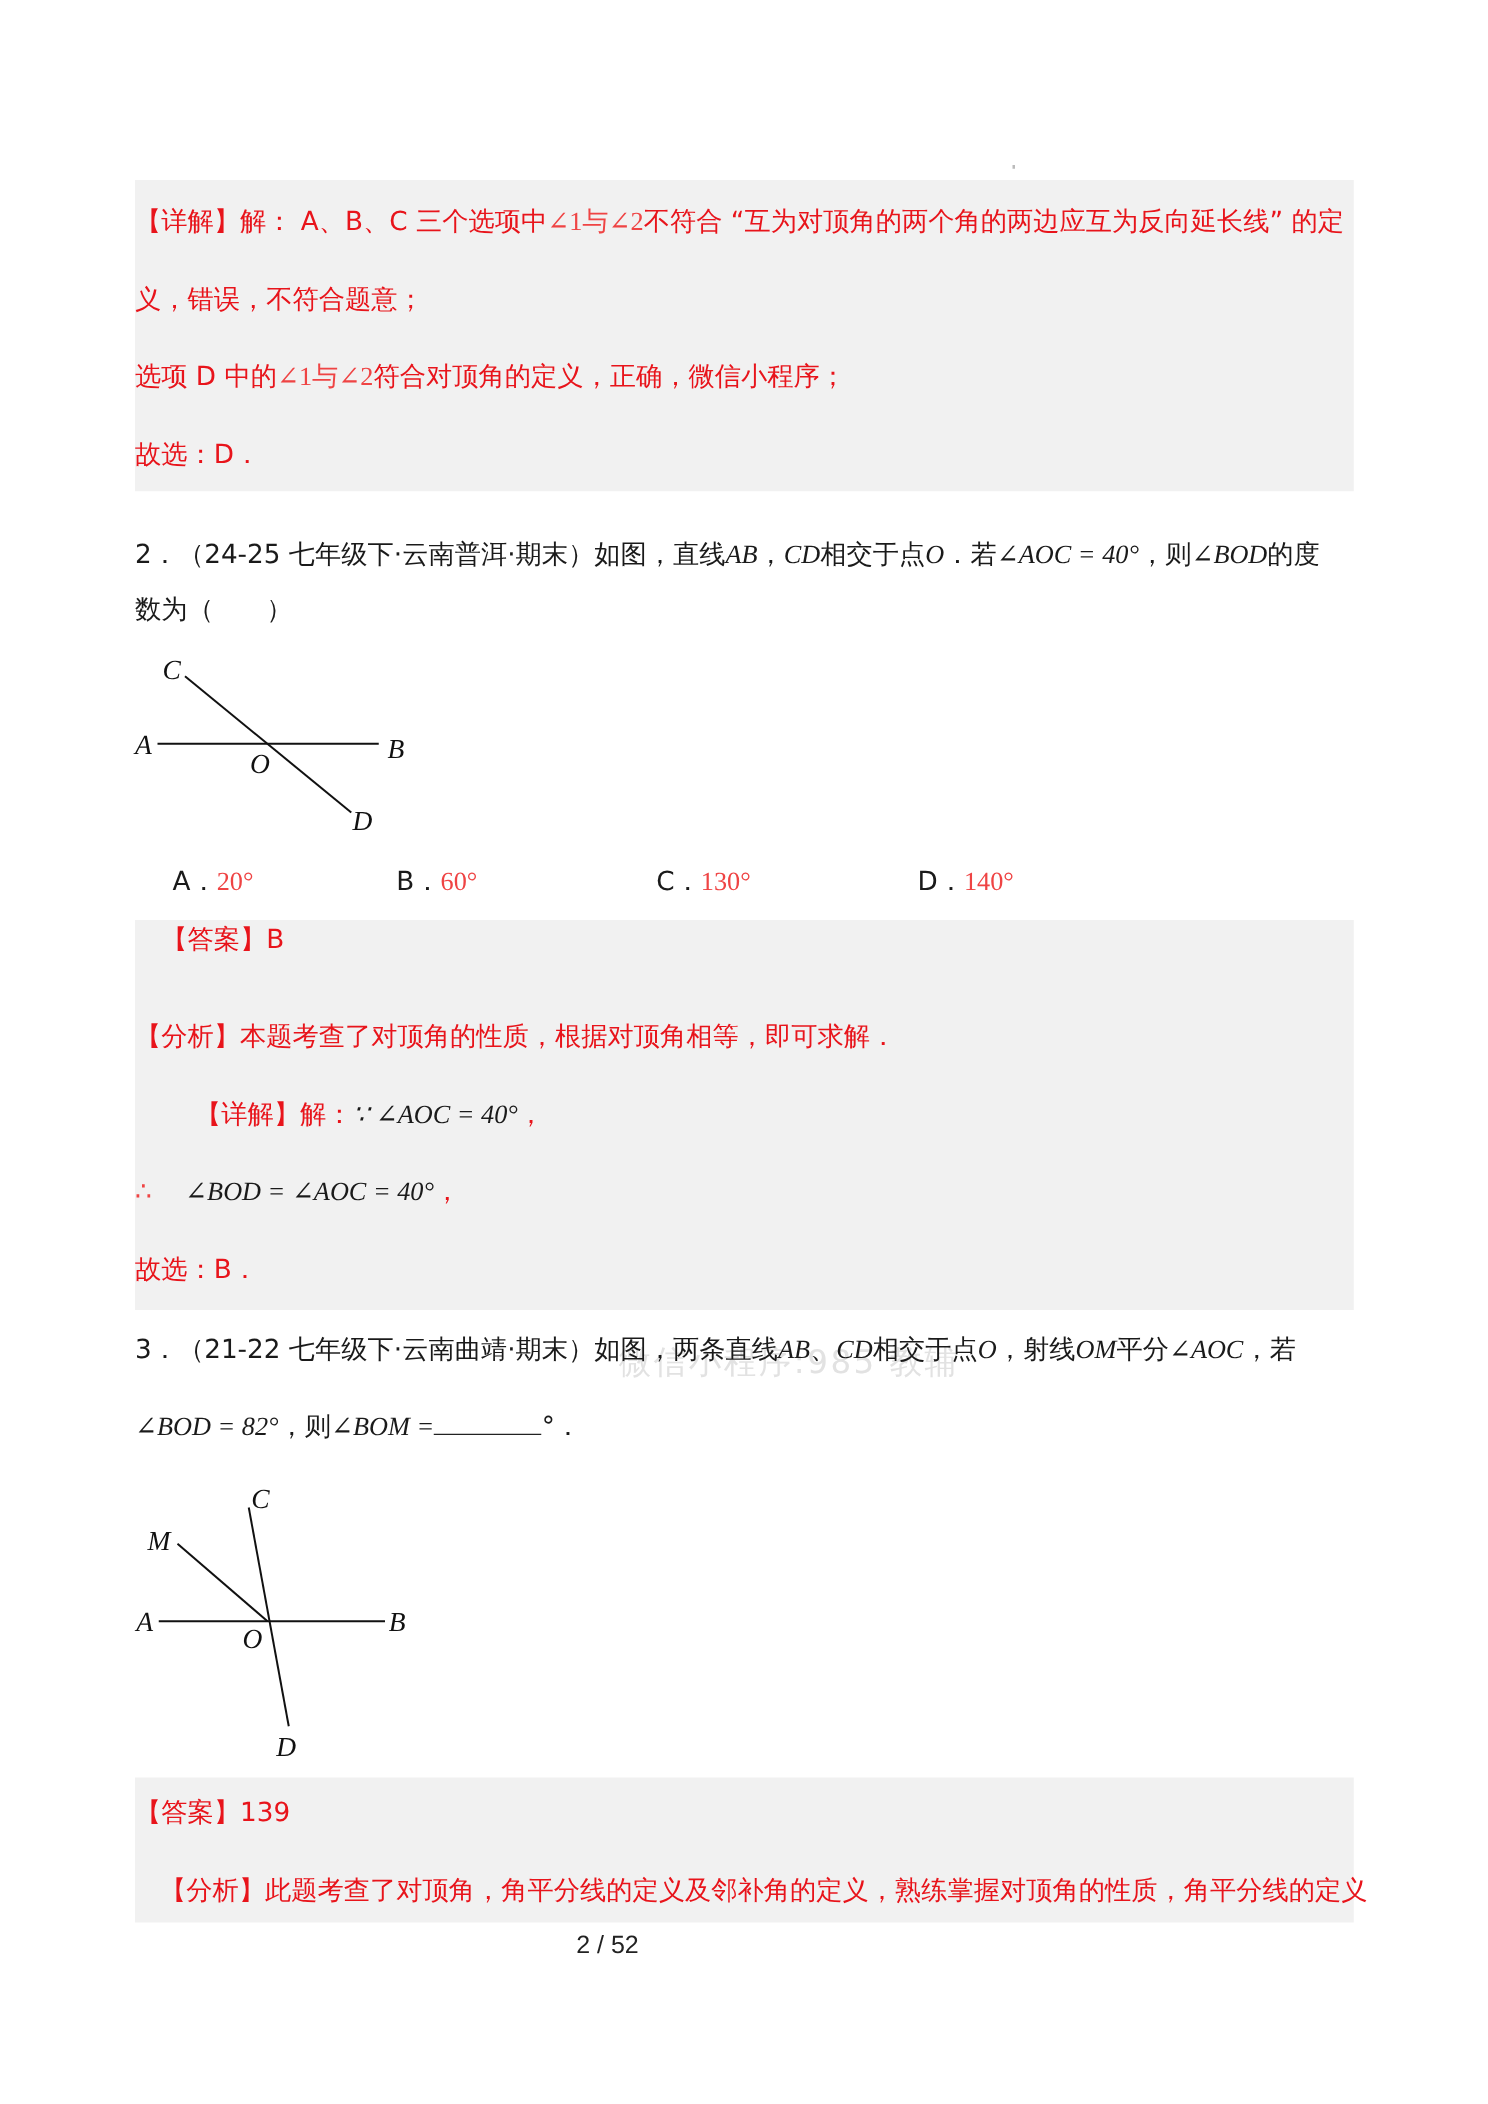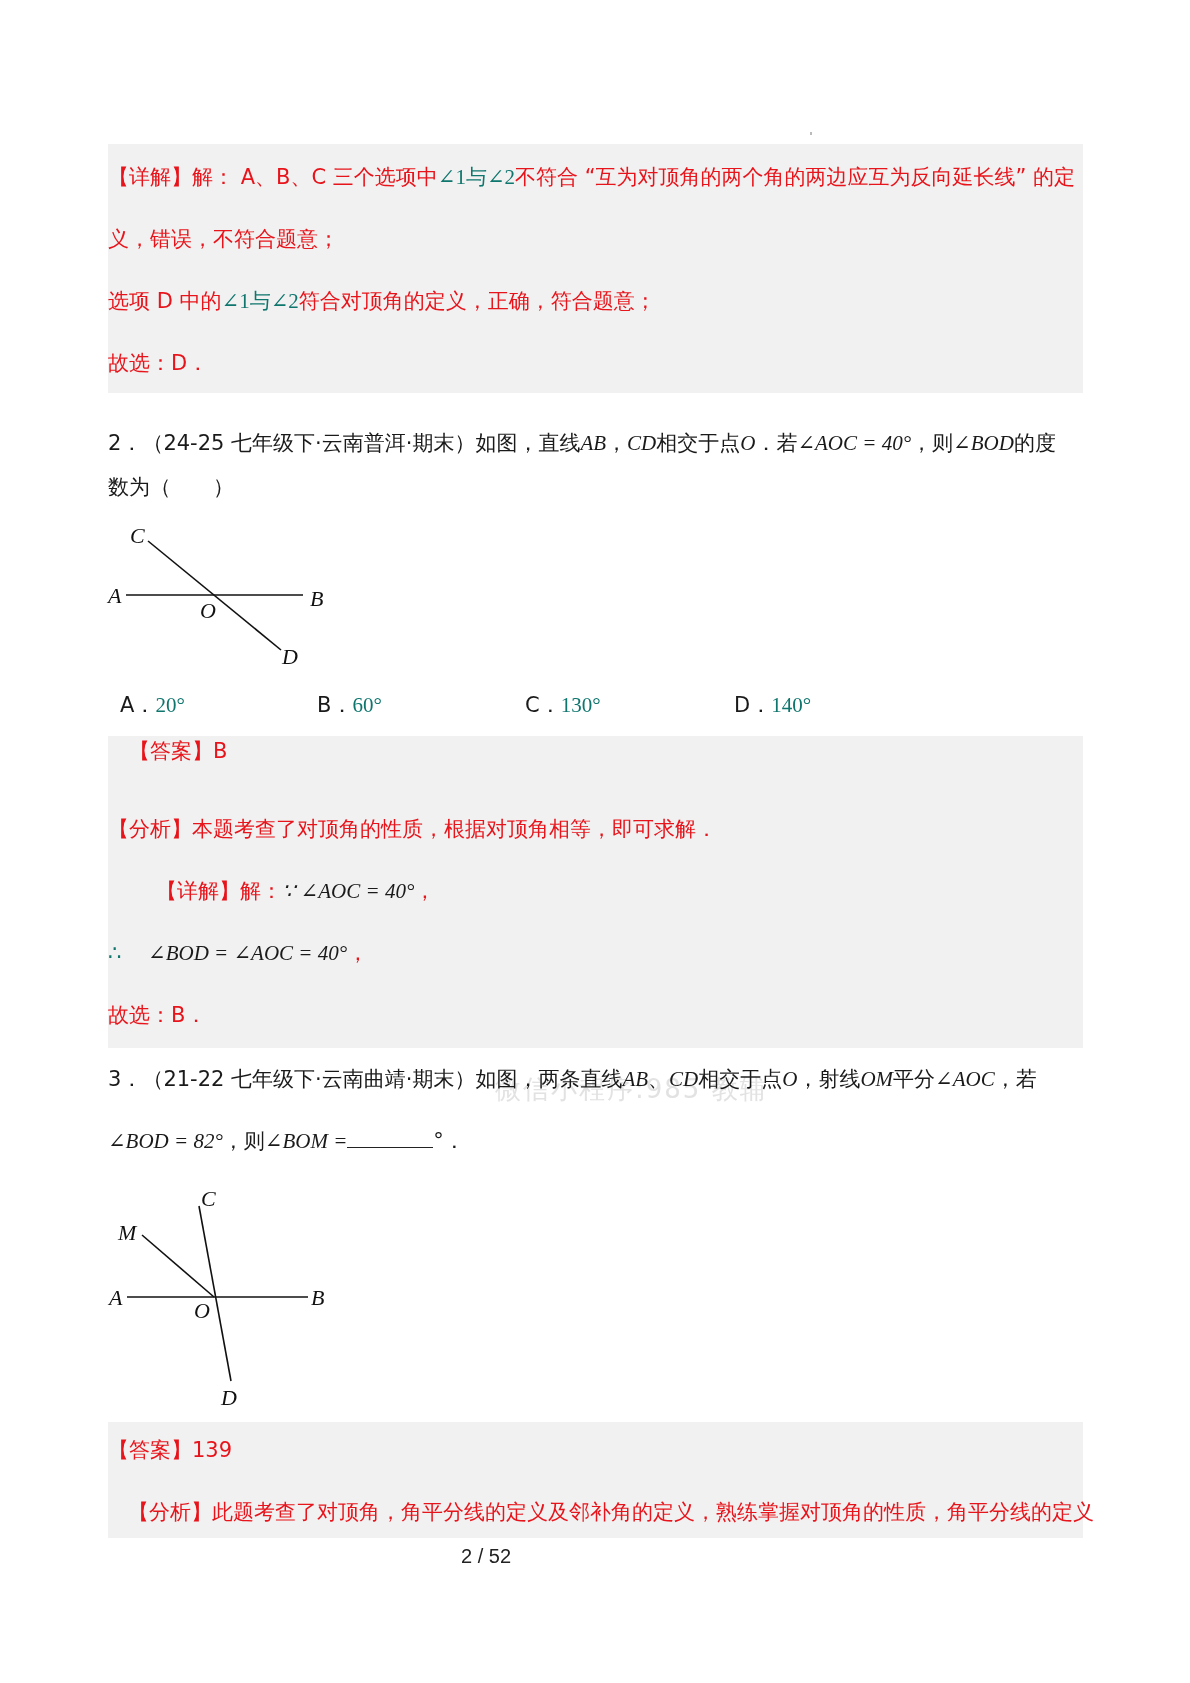--- a/index.html
+++ b/index.html
@@ -3,61 +3,61 @@
 <meta charset="utf-8">
 <style>
   html, body { margin:0; padding:0; background:#ffffff; }
   body { width:1190px; height:1683px; position:relative; overflow:hidden;
          font-family:"DejaVu Sans","Liberation Sans",sans-serif; }
   .box { position:absolute; left:108px; width:975px; background:#f1f1f1; }
   .line { position:absolute; left:108px; font-size:21px; line-height:30px; white-space:nowrap; }
   .red { color:#e8141b; }
   .blk { color:#1a1a1a; }
   .m { font-family:"Liberation Serif","DejaVu Serif",serif; font-style:italic; font-size:21px; color:#1a1a1a; }
-  .mn { font-family:"Liberation Serif","DejaVu Serif",serif; font-size:21px; color:#0f766e; }
+  .mn { font-family:"Liberation Serif","DejaVu Serif",serif; font-size:21px; color:#ef4444; }
   .fig { position:absolute; }
   .fig text { font-family:"Liberation Serif","DejaVu Serif",serif; font-style:italic; font-size:22px; fill:#111; }
   .choice { position:absolute; top:690px; font-size:21px; line-height:30px; color:#1a1a1a; }
   .blank { display:inline-block; width:86px; border-bottom:1px solid #222; height:20px; vertical-align:baseline; }
   .wm { position:absolute; left:495px; top:1072px; font-size:26px; color:#e2e2e2; letter-spacing:2px; }
   .pageno { position:absolute; left:0; width:972px; text-align:center; top:1545px; font-size:20px; color:#222;
             font-family:"Liberation Sans",sans-serif; }
   .speck { position:absolute; left:810px; top:132px; width:2px; height:3px; background:#bbb; }
 </style>
 </head>
 <body>
 
 <div class="speck"></div>
 
 <div class="box" style="top:144px;height:249px;"></div>
 <div class="line red" style="top:162px;">
   <span>【详解】</span><span>解： A、B、C 三个选项中</span><span class="mn">∠1与∠2</span><span>不符合 “互为对顶角的两个角的两边应互为反向延长线” 的定</span>
 </div>
 <div class="line red" style="top:224px;">义，错误，不符合题意；</div>
 <div class="line red" style="top:286px;">
-  <span>选项 D 中的</span><span class="mn">∠1与∠2</span><span>符合对顶角的定义，正确，符合题意；</span>
+  <span>选项 D 中的</span><span class="mn">∠1与∠2</span><span>符合对顶角的定义，正确，微信小程序；</span>
 </div>
 <div class="line red" style="top:348px;">故选：D．</div>
 
 <div class="line blk" style="top:428px;">
   <span>2．</span><span>（24-25 七年级下·云南普洱·期末）</span><span>如图，直线</span><span class="m">AB</span><span>，</span><span class="m">CD</span><span>相交于点</span><span class="m">O</span><span>．若</span><span class="m">∠AOC = 40°</span><span>，则</span><span class="m">∠BOD</span><span>的度</span>
 </div>
 <div class="line blk" style="top:472px;">数为（　　）</div>
 
 <svg class="fig" style="left:100px;top:515px;" width="240" height="160" viewBox="100 515 240 160">
   <line x1="126" y1="595" x2="303" y2="595" stroke="#111" stroke-width="1.6"></line>
   <line x1="148" y1="541" x2="281" y2="650" stroke="#111" stroke-width="1.6"></line>
   <text x="130" y="543">C</text>
   <text x="108" y="603">A</text>
   <text x="200" y="618">O</text>
   <text x="310" y="606">B</text>
   <text x="282" y="664">D</text>
 </svg>
 
-<div class="choice" style="left:120px;"><span>A．</span><span class="mn">20°</span></div>
+<div class="choice" style="left:138px;"><span>A．</span><span class="mn">20°</span></div>
 <div class="choice" style="left:317px;"><span>B．</span><span class="mn">60°</span></div>
 <div class="choice" style="left:525px;"><span>C．</span><span class="mn">130°</span></div>
 <div class="choice" style="left:734px;"><span>D．</span><span class="mn">140°</span></div>
 
 <div class="box" style="top:736px;height:312px;"></div>
 <div class="line red" style="top:736px;margin-left:21px;"><span>【答案】</span><span>B</span></div>
 <div class="line red" style="top:814px;"><span>【分析】</span><span>本题考查了对顶角的性质，根据对顶角相等，即可求解．</span></div>
 <div class="line red" style="top:876px;padding-left:48px;"><span>【详解】</span><span>解：</span><span class="m">∵ ∠AOC = 40°</span><span>，</span></div>
 <div class="line red" style="top:938px;"><span class="mn">∴</span>&nbsp;&nbsp;&nbsp;&nbsp;<span class="m">∠BOD = ∠AOC = 40°</span><span>，</span></div>
 <div class="line red" style="top:1000px;">故选：B．</div>

